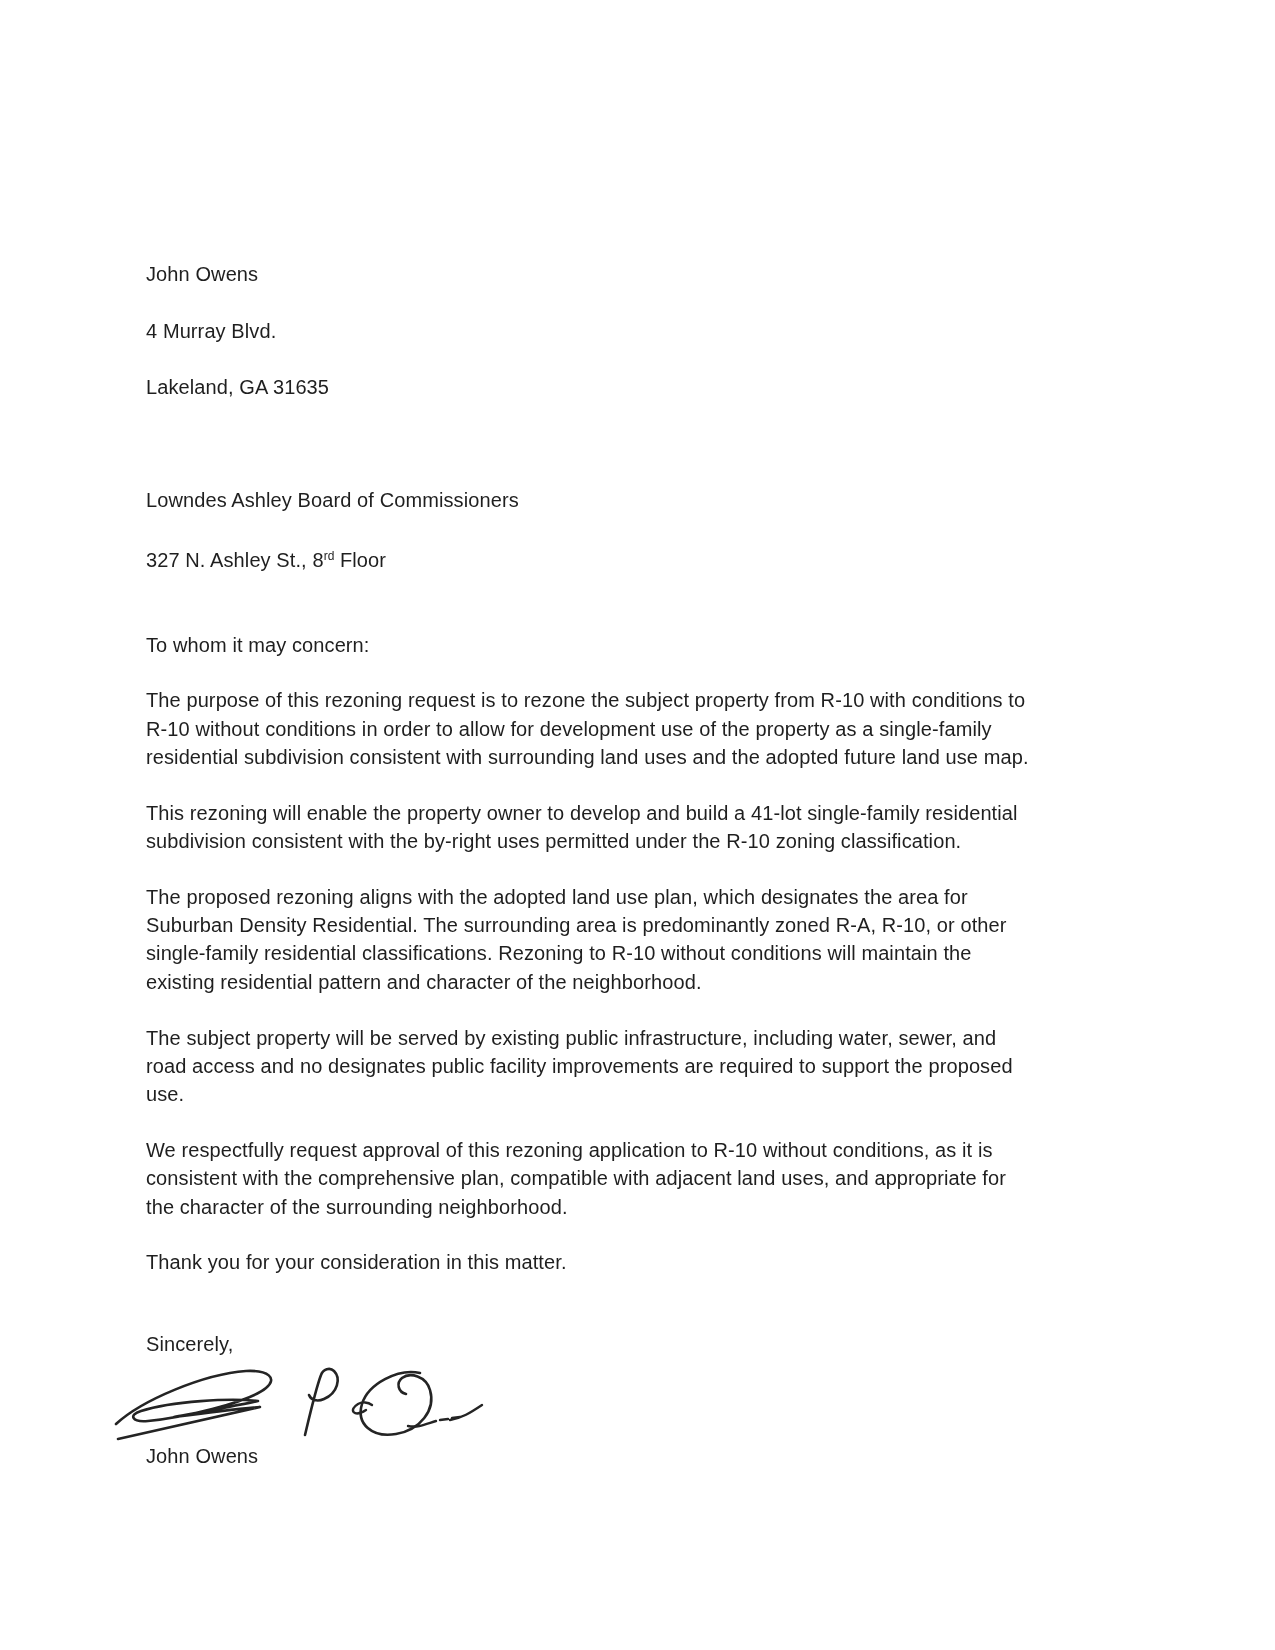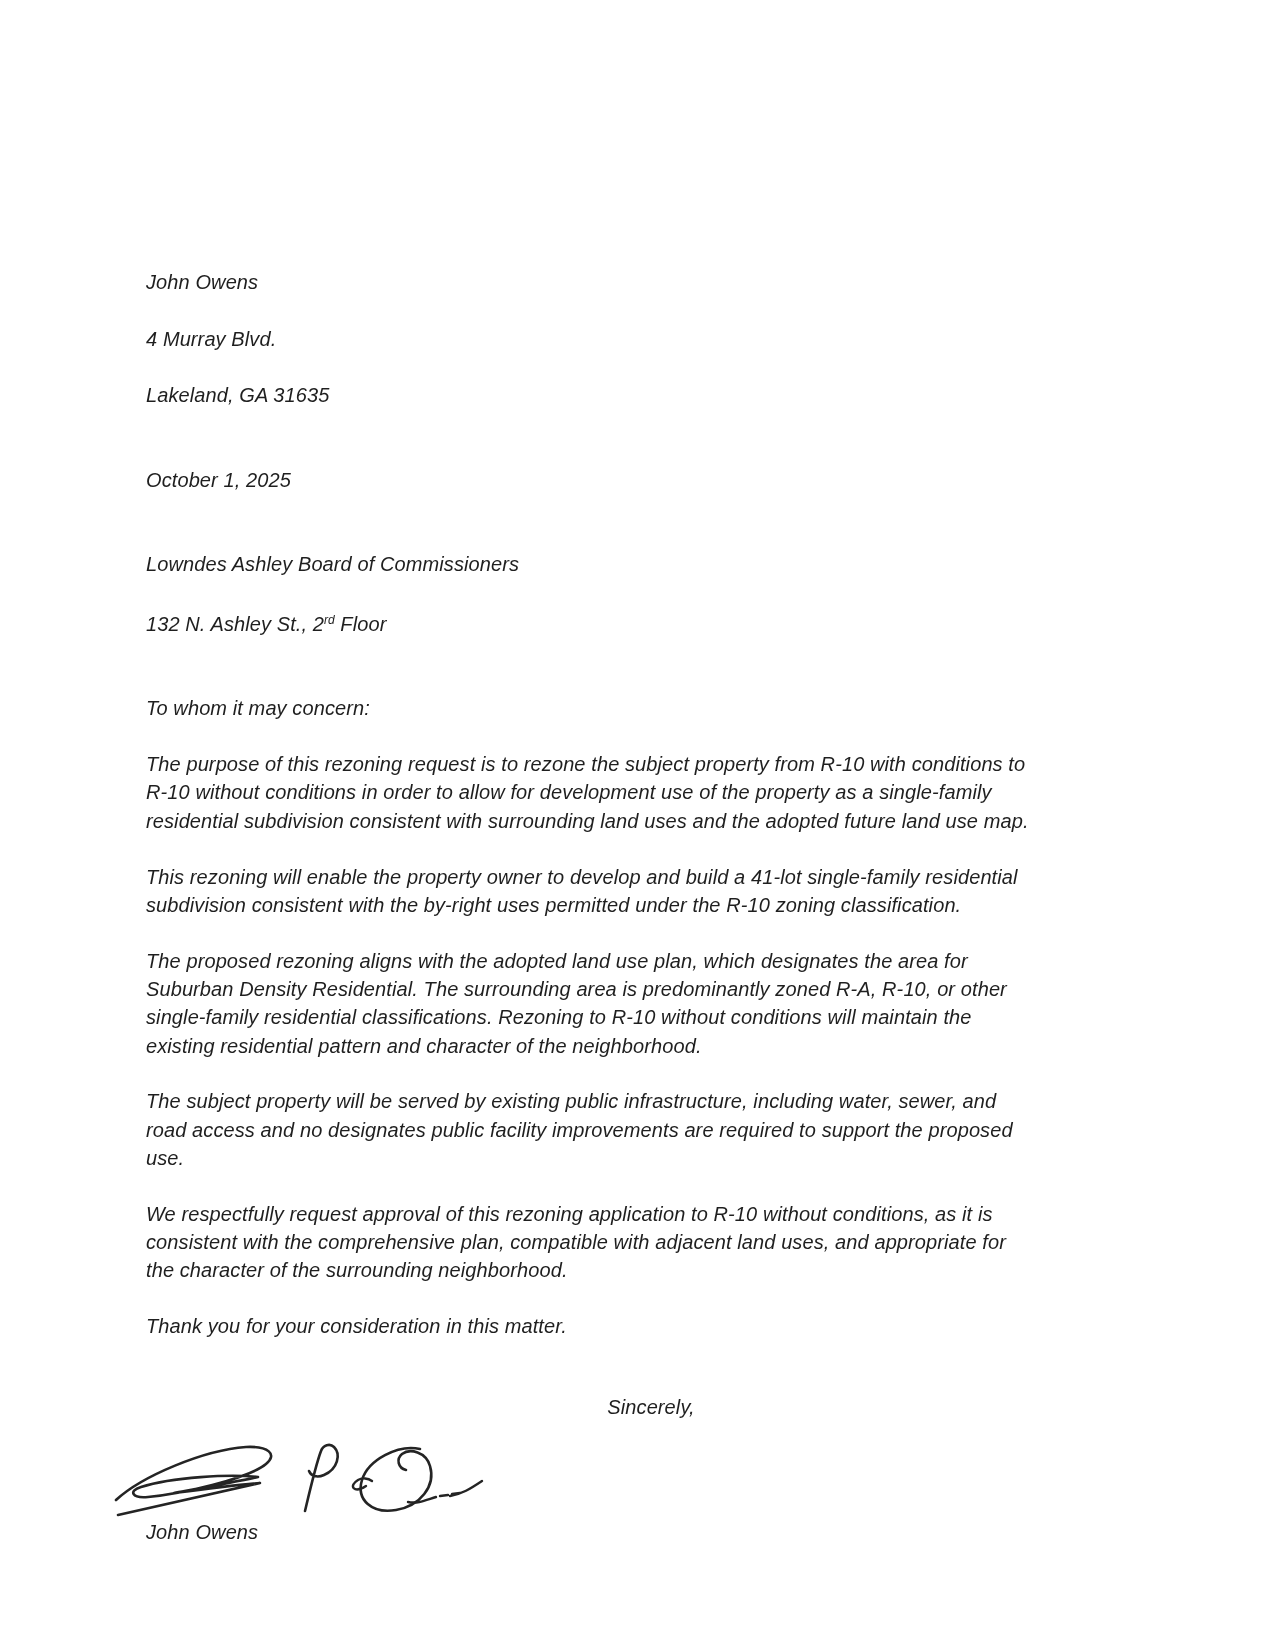--- a/index.html
+++ b/index.html
@@ -12,46 +12,44 @@
     width: 1275px;
     height: 1650px;
     background: #ffffff;
     overflow: hidden;
     font-family: "Liberation Sans", "DejaVu Sans", sans-serif;
     color: #1f1f1f;
   }
   .content {
     position: absolute;
     left: 146px;
-    top: 240px;
+    top: 232px;
     width: 1010px;
     font-size: 20px;
     line-height: 28.3px;
     letter-spacing: 0.1px;
-    font-style: italic;
   }
   .block {
     margin: 0 0 27.5px 0;
     white-space: pre-line;
   }
   p.para {
     margin: 0 0 27.5px 0;
     white-space: pre-line;
   }
   .address-line {
     white-space: normal;
   }
   sup.ordinal {
     font-size: 12px;
     vertical-align: 7px;
     letter-spacing: 0;
   }
   .valediction {
-    margin: 53px 0 16px 0;
-    text-align: center;
+    margin: 53px 0 4px 0;
   }
   .signature-wrap {
     margin: 4px 0 0 -38px;
     width: 384px;
     height: 80px;
   }
   .signature-name {
     margin: 0;
   }
 </style>
@@ -60,25 +58,24 @@
 
 <div class="page">
   <div class="content">
 
     <div class="block">
       <div class="address-line">John Owens</div>
       <div class="address-line">4 Murray Blvd.</div>
       <div class="address-line">Lakeland, GA 31635</div>
     </div>
 
-    <div class="block">October 1, 2025</div>
 
     <div class="block">
       <div class="address-line">Lowndes Ashley Board of Commissioners</div>
-      <div class="address-line"><span>132 N. Ashley St., 2</span><sup class="ordinal">rd</sup><span> Floor</span></div>
+      <div class="address-line"><span>327 N. Ashley St., 8</span><sup class="ordinal">rd</sup><span> Floor</span></div>
     </div>
 
     <div class="block">To whom it may concern:</div>
 
     <p class="para">The purpose of this rezoning request is to rezone the subject property from R-10 with conditions to
 R-10 without conditions in order to allow for development use of the property as a single-family
 residential subdivision consistent with surrounding land uses and the adopted future land use map.</p>
     <p class="para">This rezoning will enable the property owner to develop and build a 41-lot single-family residential
 subdivision consistent with the by-right uses permitted under the R-10 zoning classification.</p>
     <p class="para">The proposed rezoning aligns with the adopted land use plan, which designates the area for

